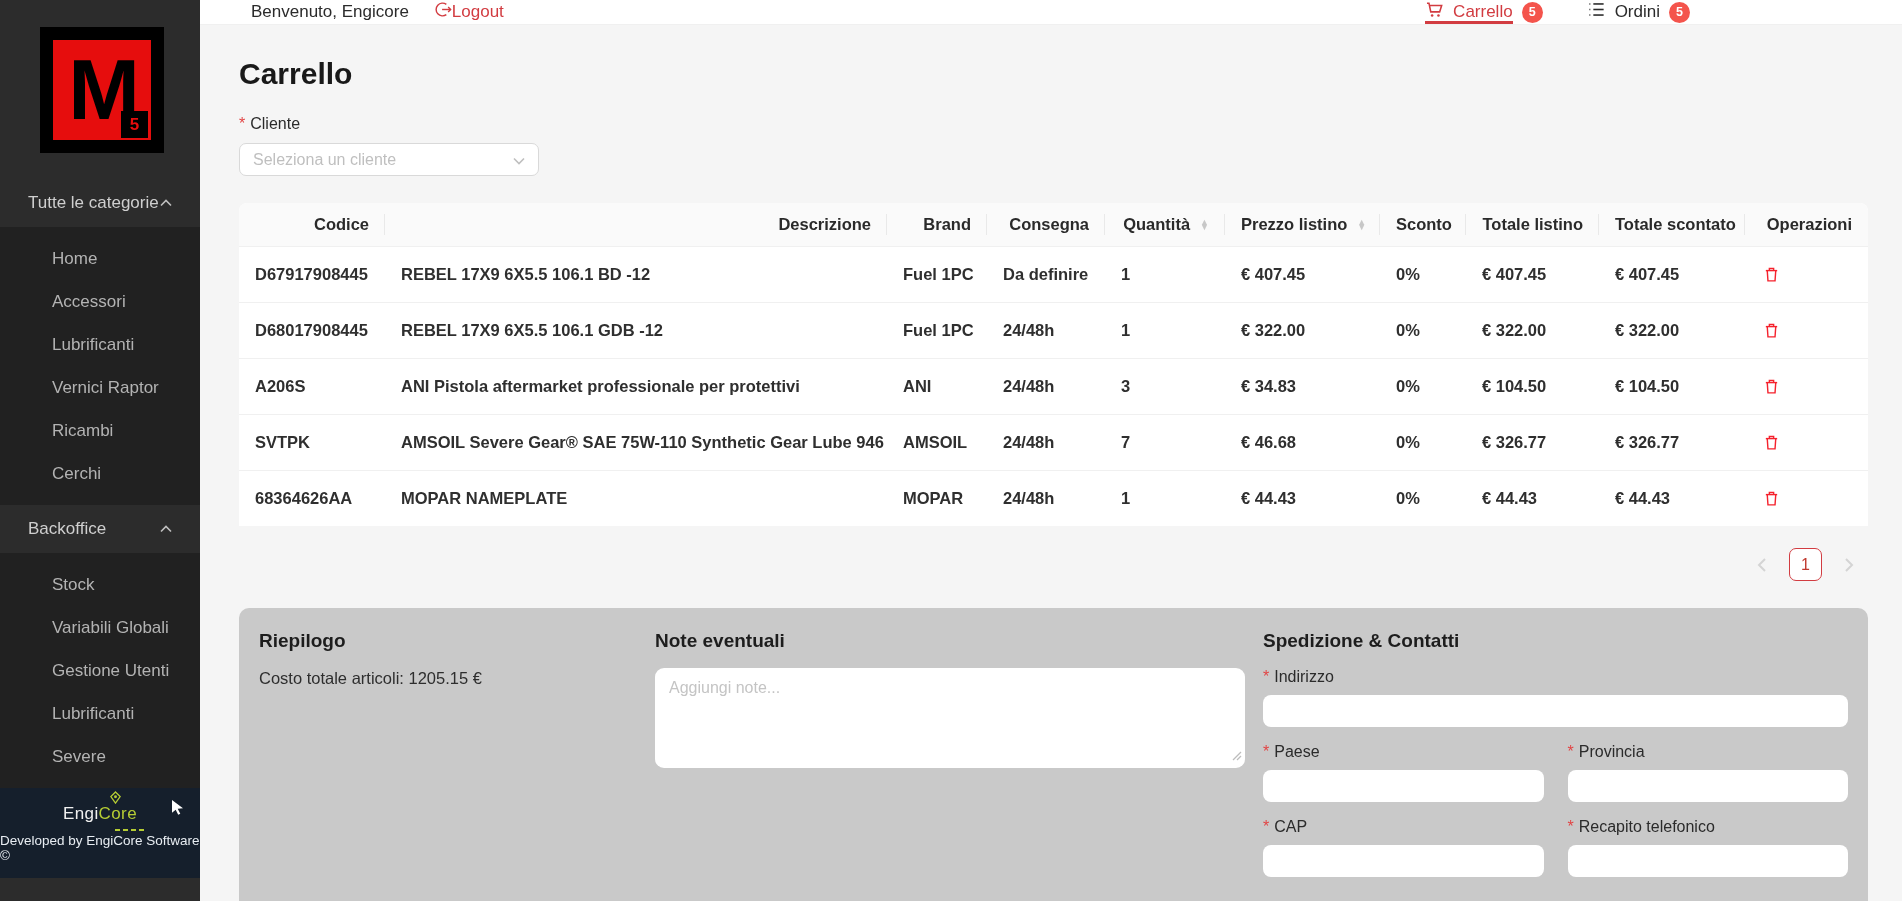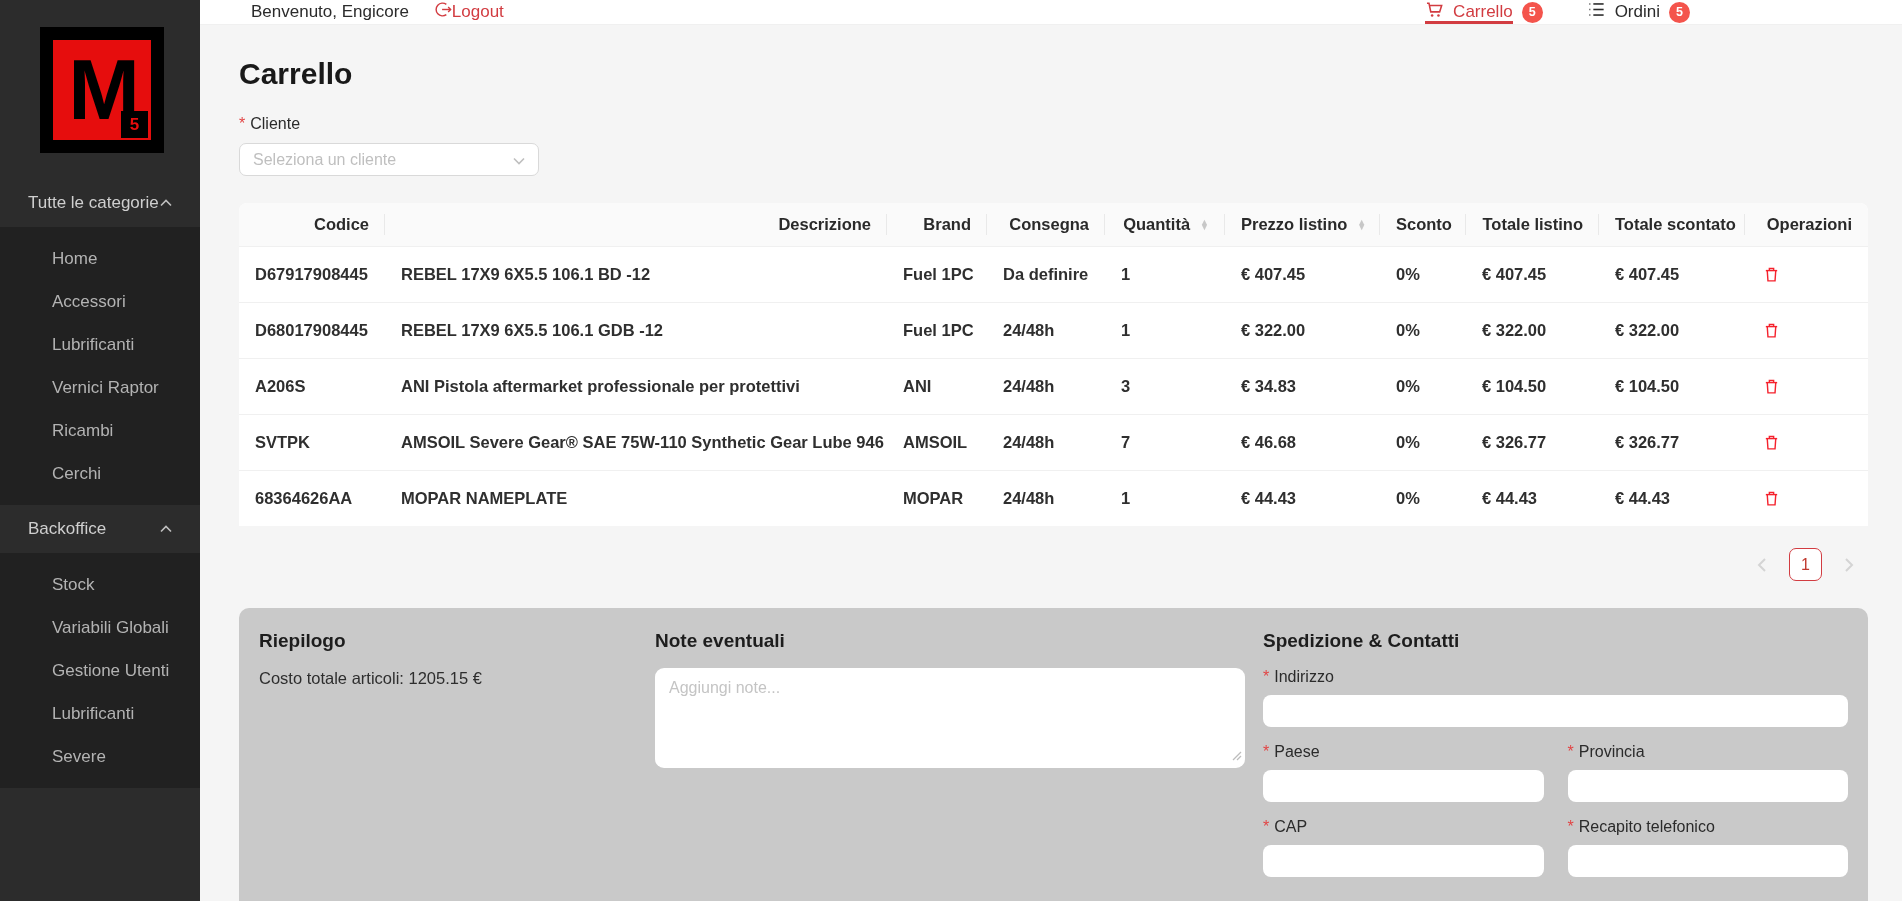--- a/index.html
+++ b/index.html
@@ -148,20 +148,43 @@
         <div class="submenu-item">
           <span>Lubrificanti</span>
         </div>
 
         <div class="submenu-item">
           <span>Severe</span>
         </div>
 
     </nav>
 
+    <div class="side-footer">
+      <span class="cursor-icon">
+        <svg width="13" height="15" viewBox="0 0 13 15">
+            <path d="M1 0 L12 8.2 L6.7 8.8 L9.3 13.8 L7.2 14.8 L4.7 9.8 L1 12.8 Z" fill="#fff"></path>
+          </svg>
+      </span>
+      <div class="brand">
+        <span class="brand-icon">
+          <svg width="13" height="13" viewBox="0 0 14 14" fill="none" stroke="#b5cc34" stroke-width="1.4">
+              <path d="M7 1 L12 6 L7 13 L2 6 Z"></path>
+              <circle cx="7" cy="6.2" r="1.6" fill="#b5cc34" stroke="none"></circle>
+            </svg>
+        </span>
+        <span class="engi">Engi</span><span class="core">Core</span>
+        <span class="brand-marks">
+            <i></i>
+            <i></i>
+            <i></i>
+            <i></i>
+          </span>
+      </div>
+      <div class="developed">Developed by EngiCore Software ©</div>
+    </div>
     <div class="side-bottom-strip"></div>
   </aside>
 
   <div class="main">
 
     <header class="topbar">
       <span class="welcome">Benvenuto, Engicore</span>
       <a class="logout">
         <span>
           <svg width="17" height="17" viewBox="0 0 24 24" fill="none" stroke="#d23c41" stroke-width="2">

